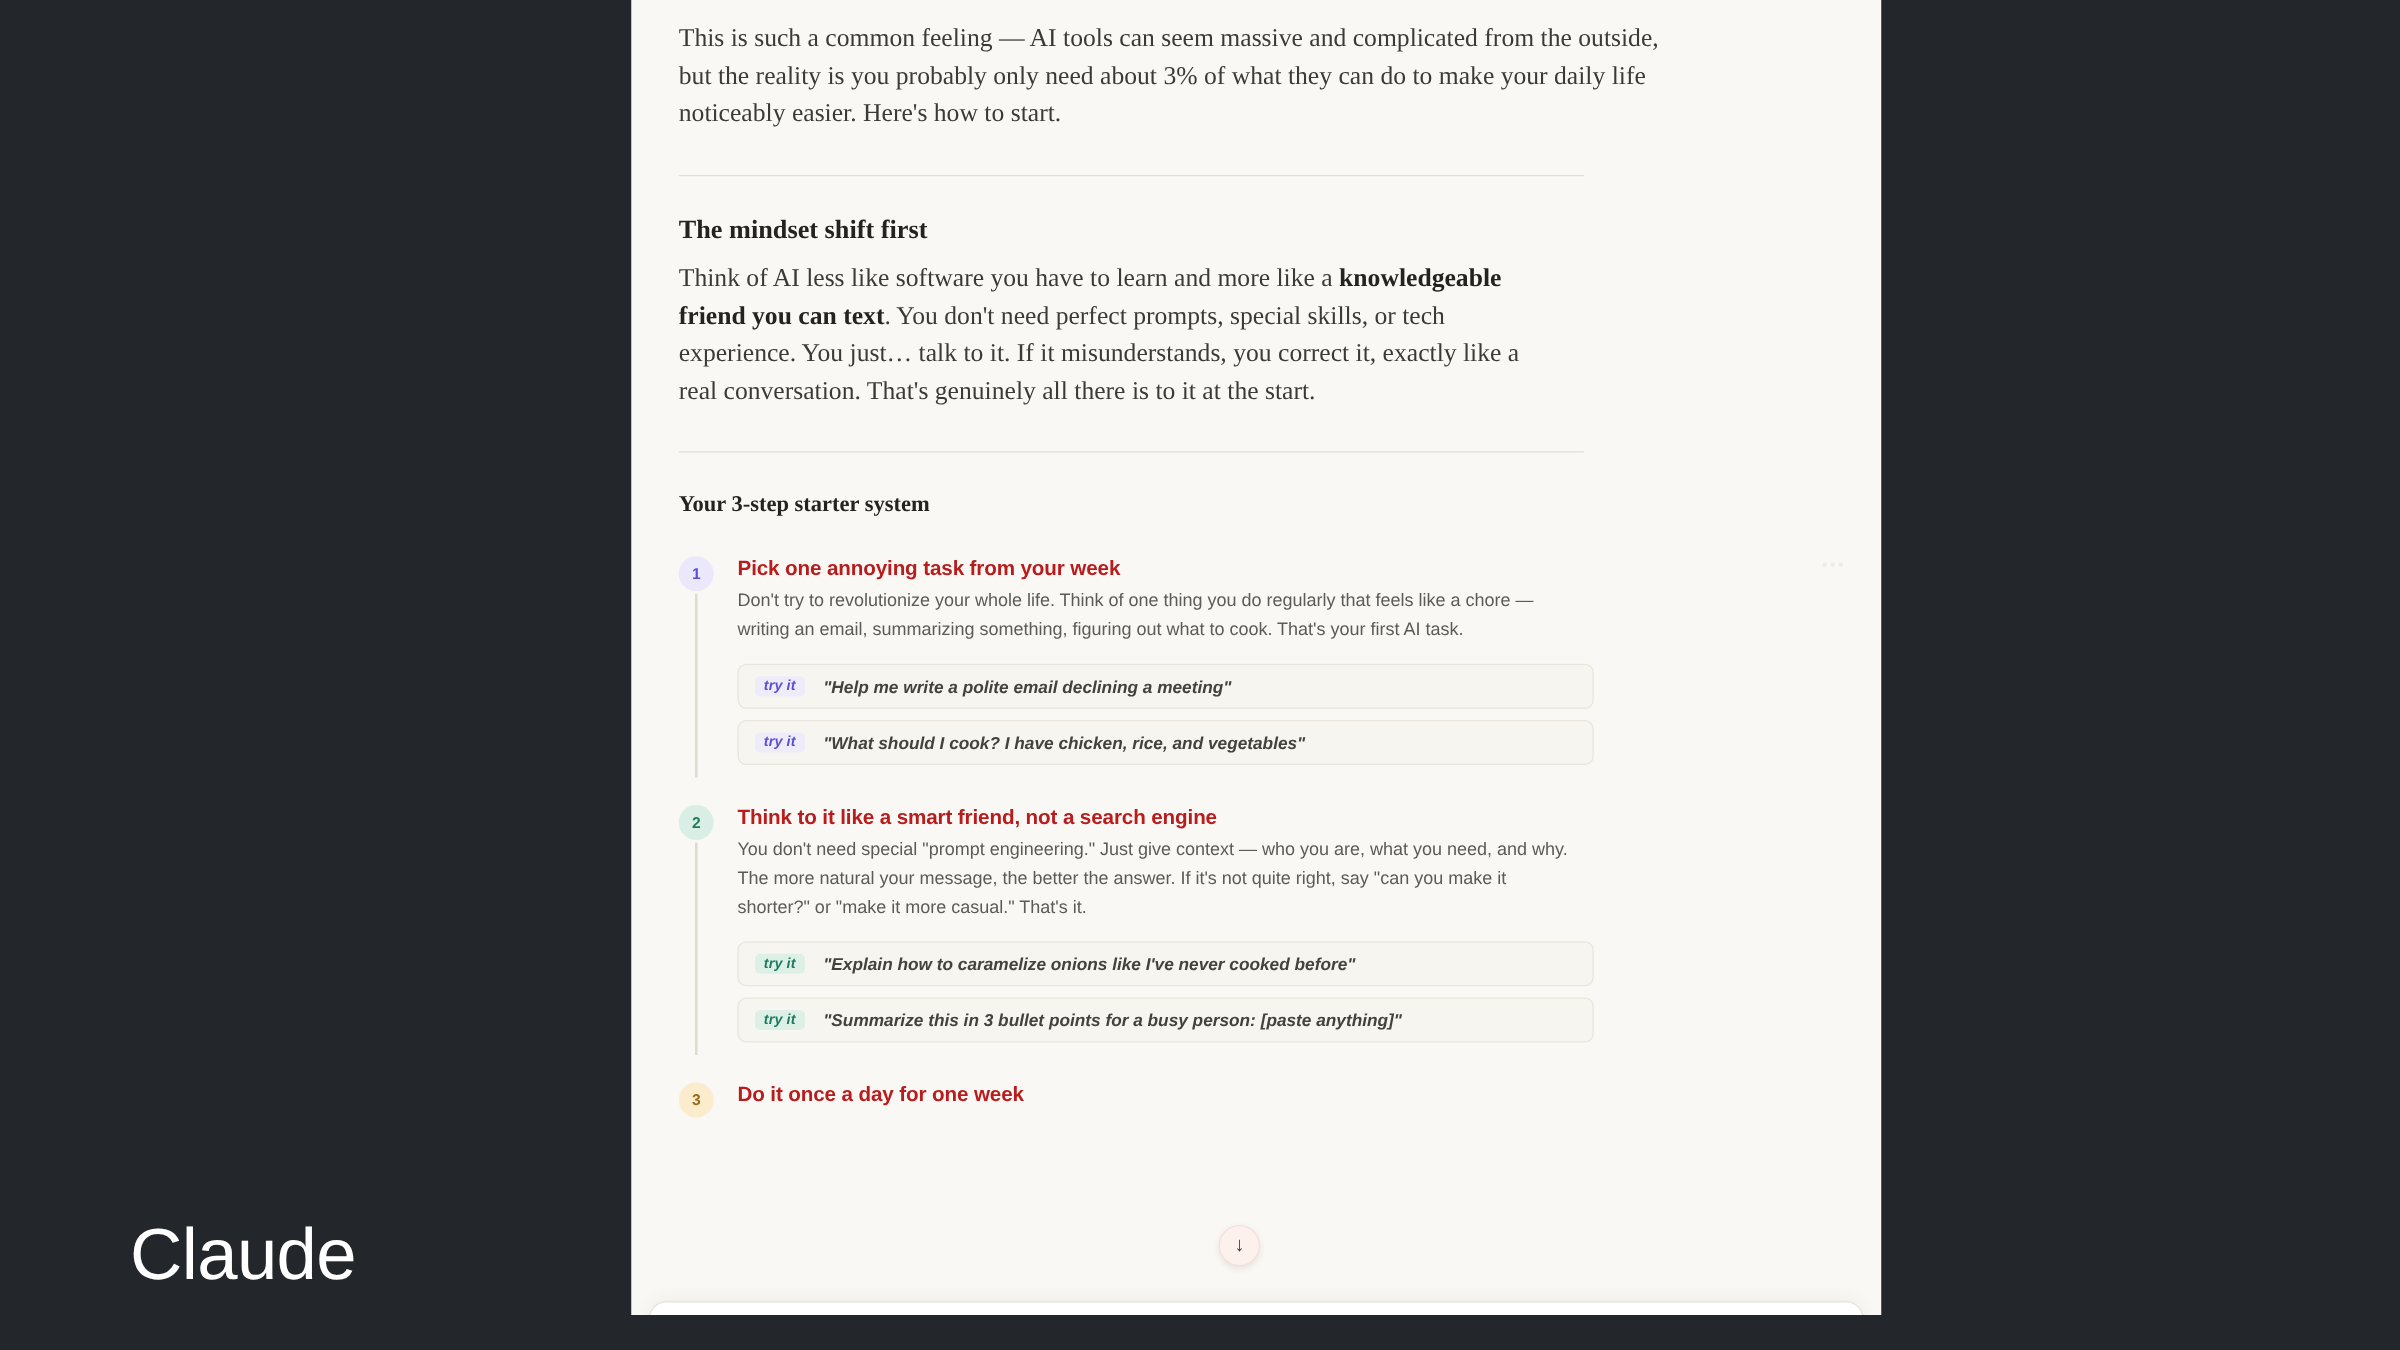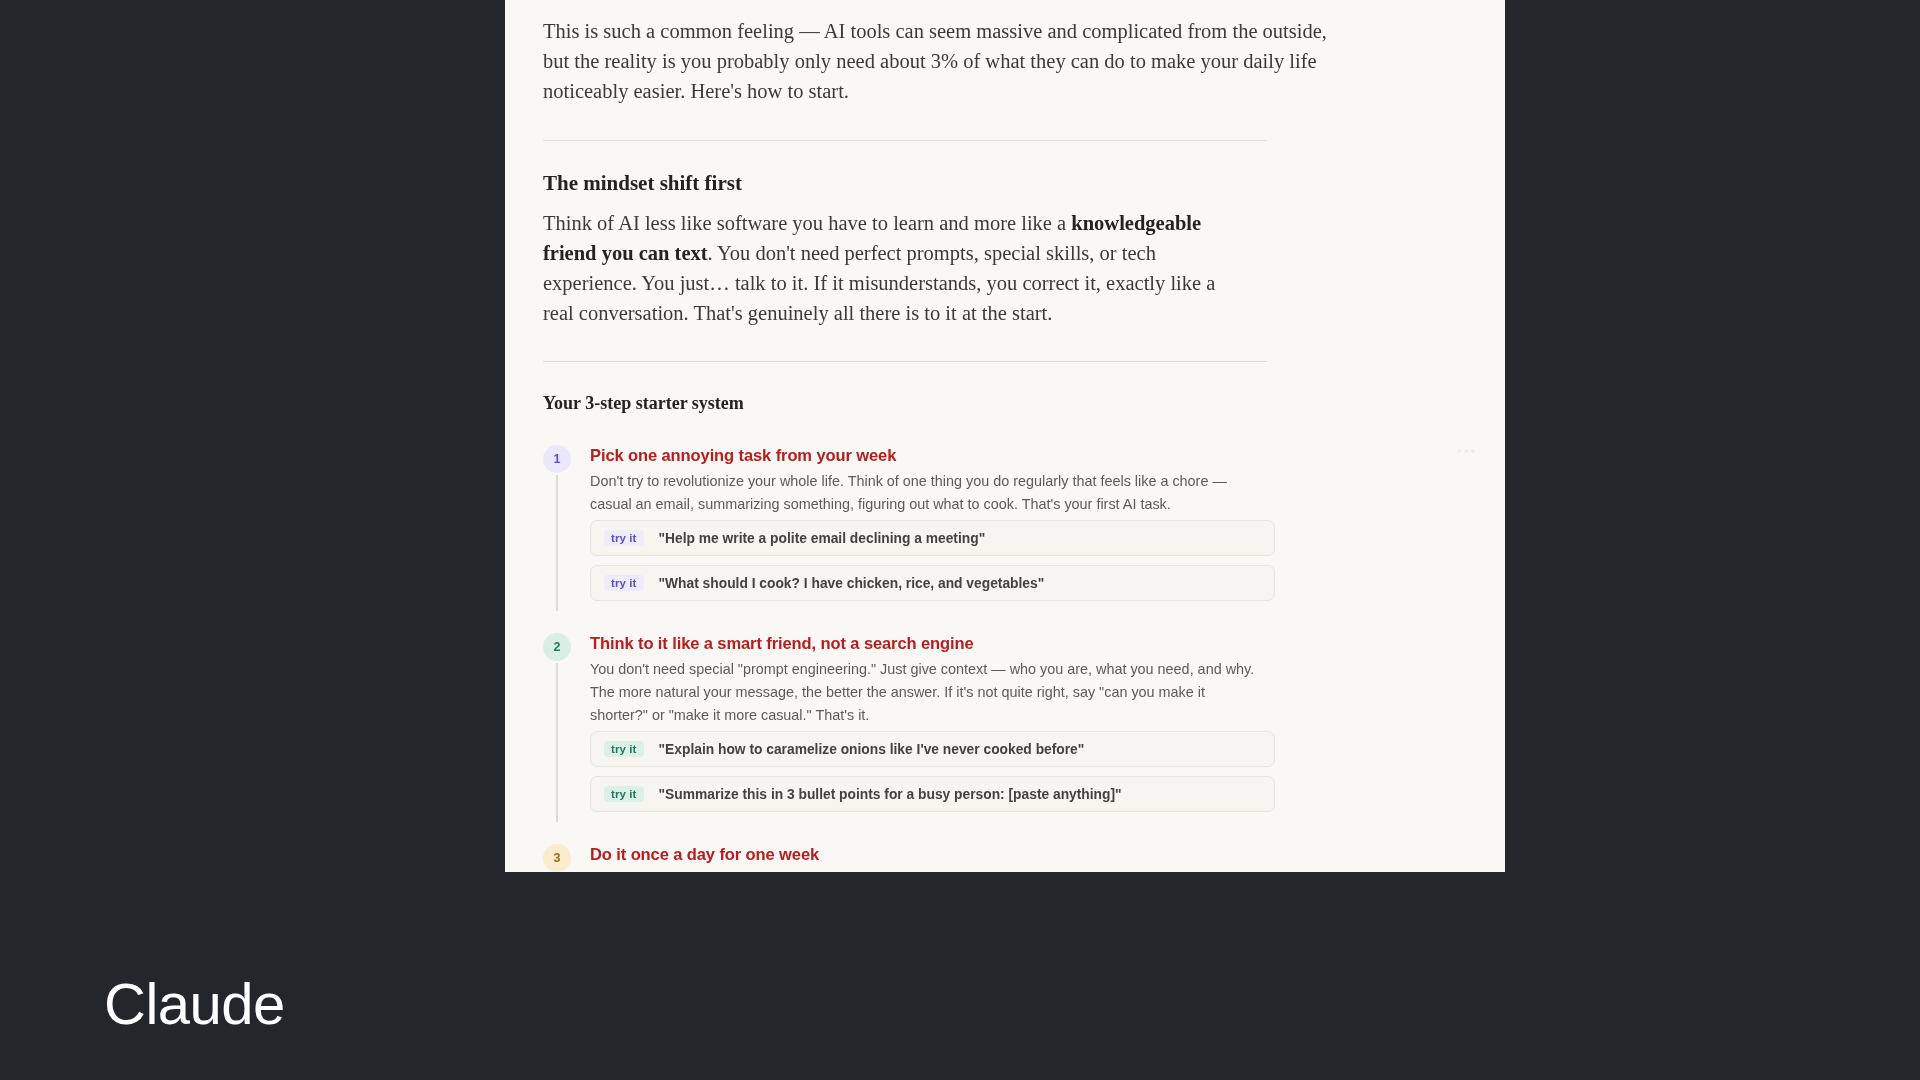--- a/index.html
+++ b/index.html
@@ -12,21 +12,21 @@
 
   
   .watermark {
     position:absolute; left:104px; top:975px;
     font-size:58px; font-weight:normal; color:#ffffff;
     letter-spacing:-0.5px; line-height:1;
   }
 
   
   .content-col {
-    position:absolute; left:505px; top:0; width:1000px; height:872px;
+    position:absolute; left:505px; top:0; width:1000px; height:1052px;
     background:#faf8f4; overflow:hidden;
   }
   .doc { padding:0 38px; }
 
   .intro {
     font-family:"Liberation Serif", serif;
     font-size:20.5px; line-height:30px; color:#3b3a36;
     padding-top:16px; width:815px;
   }
 
@@ -68,21 +68,21 @@
   }
   .step-body {
     font-size:14.4px; line-height:23px; color:#5d5b55;
     margin-top:4px; width:672px;
   }
   .dots {
     position:absolute; right:-10px; top:0;
     font-size:13px; color:#efece5; letter-spacing:2px;
   }
 
-  .chips { margin-top:4px; }
+  .chips { margin-top:15px;font-style:italic; }
   .chip {
     display:flex; align-items:center; gap:15px;
     width:685px; min-height:36px;
     background:#f7f5f0; border:1px solid #e9e5dc;
     border-radius:7px; padding:8px 13px; margin-bottom:9px;
   }
   .chip-tag {
     flex:0 0 auto; font-size:11.5px; font-weight:bold;
     padding:2px 7px; border-radius:4px; letter-spacing:0.1px;
   }
@@ -132,21 +132,21 @@
       <div class="divider" style="margin-top:33px;"></div>
 
       <h2 class="steps-head">Your 3-step starter system</h2>
 
       <div class="steps" id="steps">
           <div class="step" style="margin-bottom: 31px;">
             <div class="badge" style="background: rgb(235, 232, 251); color: rgb(91, 79, 208);">1</div>
             <div class="rail"></div>
             <div class="dots">•••</div>
             <div class="step-title">Pick one annoying task from your week</div>
-            <div class="step-body">Don't try to revolutionize your whole life. Think of one thing you do regularly that feels like a chore — casual an email, summarizing something, figuring out what to cook. That's your first AI task.</div>
+            <div class="step-body">Don't try to revolutionize your whole life. Think of one thing you do regularly that feels like a chore — writing an email, summarizing something, figuring out what to cook. That's your first AI task.</div>
             <div class="chips">
               <div class="chip">
                 <span class="chip-tag" style="background: rgb(238, 235, 251); color: rgb(91, 79, 208);">try it</span>
                 <span class="chip-text">"Help me write a polite email declining a meeting"</span>
               </div>
               <div class="chip">
                 <span class="chip-tag" style="background: rgb(238, 235, 251); color: rgb(91, 79, 208);">try it</span>
                 <span class="chip-text">"What should I cook? I have chicken, rice, and vegetables"</span>
               </div>
             </div>

